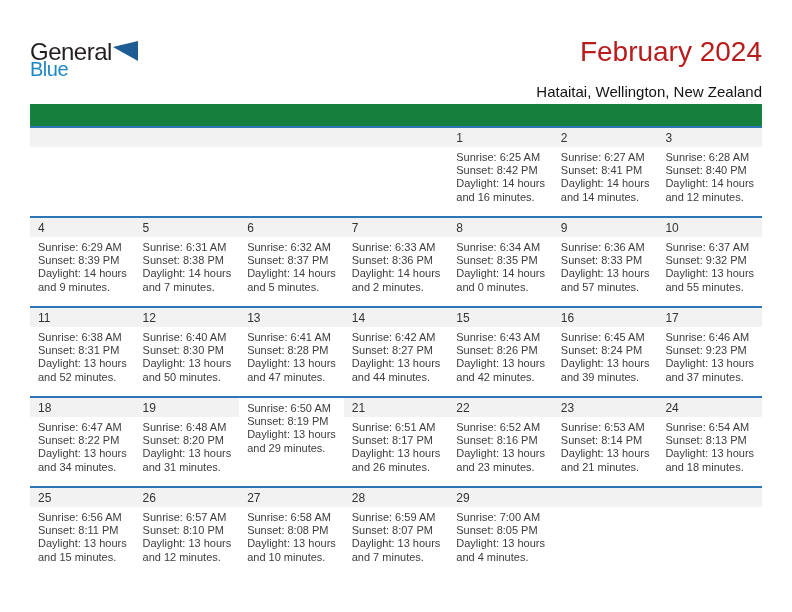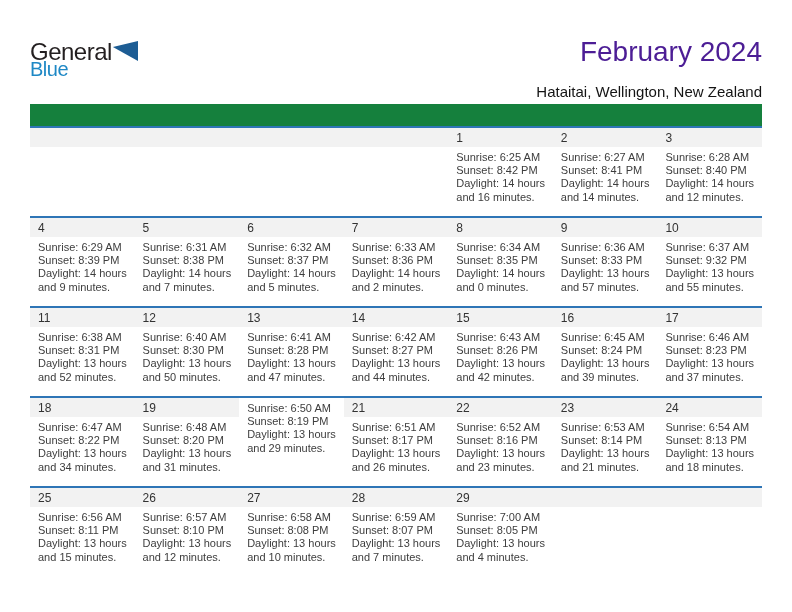--- a/index.html
+++ b/index.html
@@ -11,21 +11,21 @@
   .logo { position: absolute; left: 30px; top: 40px; width: 108px; }
   .logo-line1 { display: flex; align-items: flex-start; }
   .logo-general { font-size: 24px; line-height: 24px; color: #231f20; letter-spacing: -0.5px; }
   .logo-triangle { width: 32px; height: 21px; background: #1d5d94; margin-left: 1px; margin-top: 1px;
                    clip-path: polygon(0 28%, 100% 0, 100% 95%); }
   .logo-line2 { text-align: left; margin-top: -7px; font-size: 20px; line-height: 24px;
                 color: #1e88c5; letter-spacing: -0.5px; }
 
   
   .titles { position: absolute; right: 30px; top: 36px; text-align: right; }
-  .month-title { font-size: 28px; line-height: 32px; color: #4c1d95; }
+  .month-title { font-size: 28px; line-height: 32px; color: #b91c1c; }
   .location-subtitle { font-size: 15px; line-height: 20px; margin-top: 14px; color: #141414; }
 
   
   .calendar { position: absolute; left: 30px; top: 104px; width: 732px; }
   .weekday-row { display: grid; grid-template-columns: repeat(6, 1fr); background: #15803d; height: 22px; gap: 44px; }
   .weekday-cell { color: #ffffff; font-size: 11.5px; line-height: 22px; padding-left: 8px;
                   white-space: nowrap; overflow: hidden; }
   .week-row { display: grid; grid-template-columns: repeat(7, 1fr); height: 90px;
               border-top: 2px solid #2e75b6; }
   .day-cell { overflow: hidden; }
@@ -263,21 +263,21 @@
               <div class="day-line">Daylight: 13 hours</div>
               <div class="day-line">and 39 minutes.</div>
             </div>
           </div>
           <div class="day-cell">
             <div class="day-band">
               <span class="day-num">17</span>
             </div>
             <div class="day-body">
               <div class="day-line">Sunrise: 6:46 AM</div>
-              <div class="day-line">Sunset: 8:23 PM</div>
+              <div class="day-line">Sunset: 9:23 PM</div>
               <div class="day-line">Daylight: 13 hours</div>
               <div class="day-line">and 37 minutes.</div>
             </div>
           </div>
         </div>
         <div class="week-row">
           <div class="day-cell">
             <div class="day-band">
               <span class="day-num">18</span>
             </div>

